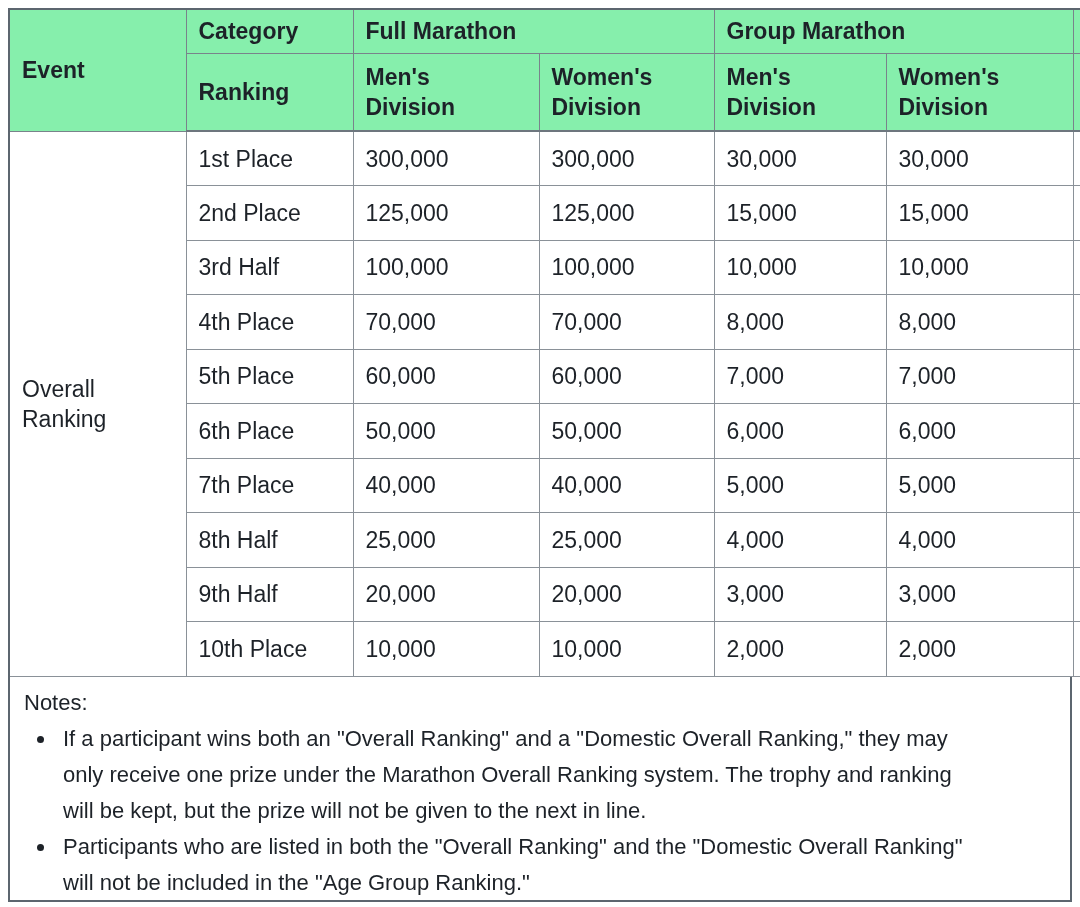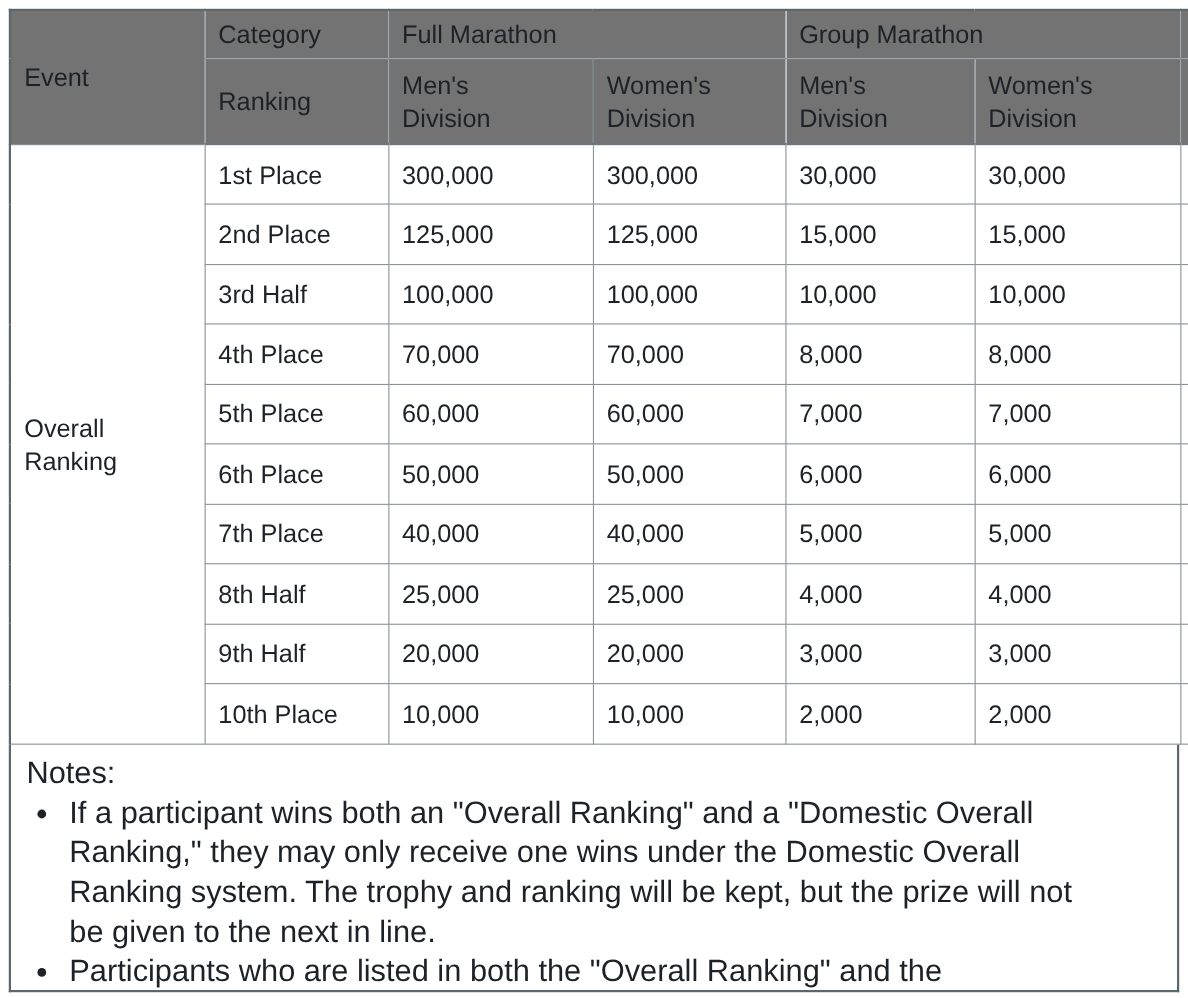--- a/index.html
+++ b/index.html
@@ -25,37 +25,38 @@
     padding:4px 12px;
     font-size:23px;
     line-height:30px;
     font-weight:400;
     text-align:left;
     vertical-align:middle;
     overflow:hidden;
     box-sizing:border-box;
   }
   table.prize thead th{
-    background:#737373;
+    background:#86efac;
     border-color:#79838b;
+    font-weight:bold;
   }
   table.prize thead tr.h1{height:44px;}
   table.prize thead tr.h2{height:78px;}
   table.prize thead tr.h2 th{border-bottom:2px solid #6d767e;}
   table.prize tbody tr{height:54.5px;}
   .pre{white-space:pre-line;margin-left:37px;}
   th.sliver, td.sliver{padding:0;}
   .notes{
     width:1064px;
     height:225px;
     box-sizing:border-box;
     border:2px solid #5c666f;
     border-top:none;
     padding:8px 14px 0 14px;
-    font-size:28px;
+    font-size:22px;
     line-height:36px;
   }
   .notes-title{margin:0;}
   .notes ul{
     margin:0;
     padding-left:33px;
     list-style:disc outside;
   }
   .notes li{
     padding-left:6px;
@@ -180,18 +181,18 @@
         <td>2,000</td>
         <td>2,000</td>
         <td class="sliver"></td>
       </tr>
     </tbody>
   </table>
 
   <div class="notes">
     <div class="notes-title">Notes:</div>
     <ul>
-      <li>If a participant wins both an "Overall Ranking" and a "Domestic Overall Ranking," they may only receive one wins under the Domestic Overall Ranking system. The trophy and ranking will be kept, but the prize will not be given to the next in line.</li>
+      <li>If a participant wins both an "Overall Ranking" and a "Domestic Overall Ranking," they may only receive one prize under the Marathon Overall Ranking system. The trophy and ranking will be kept, but the prize will not be given to the next in line.</li>
       <li>Participants who are listed in both the "Overall Ranking" and the "Domestic Overall Ranking" will not be included in the "Age Group Ranking."</li>
     </ul>
   </div>
 
 </div>
 
 </body></html>

